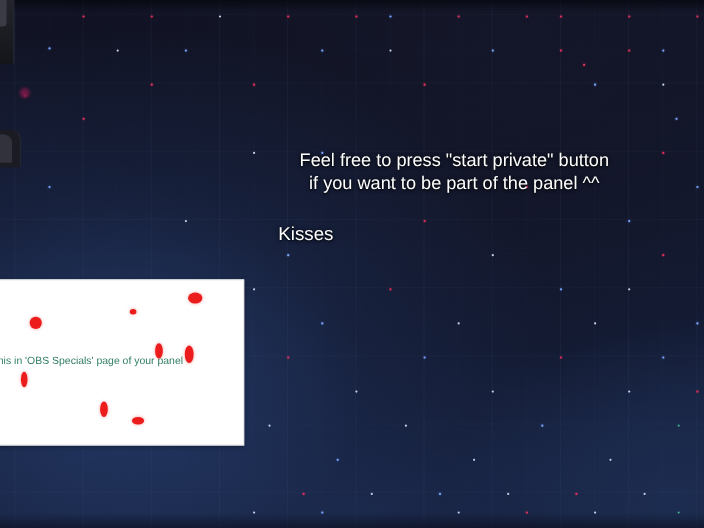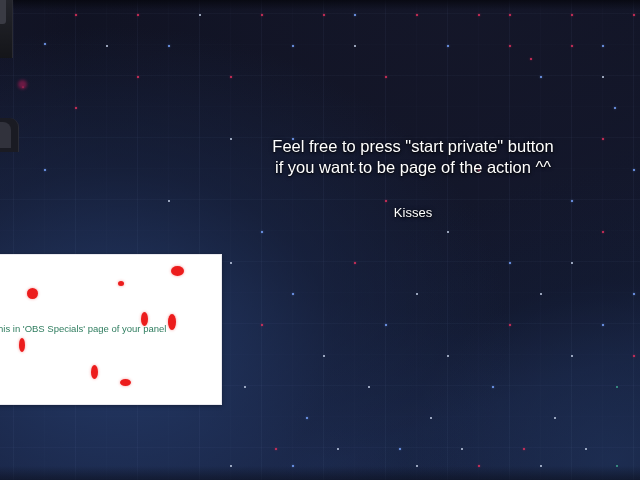--- a/index.html
+++ b/index.html
@@ -111,23 +111,23 @@
     line-height: 21px;
     text-shadow: 0 1px 2px rgba(0,0,0,0.85), 0 0 4px rgba(0,0,0,0.6);
     white-space: nowrap;
   }
   #message-block .msg-line { display: block; }
   #signature-line {
     position: absolute;
     left: 253px;
     top: 202px;
     width: 320px;
-    text-align: center;
+    text-align: left;
     color: #ffffff;
-    font-size: 13px;
+    font-size: 17px;
     line-height: 21px;
     text-shadow: 0 1px 2px rgba(0,0,0,0.85), 0 0 4px rgba(0,0,0,0.6);
   }
 
   
   #white-panel {
     position: absolute;
     left: -30px;
     top: 254px;
     width: 250px;
@@ -266,21 +266,21 @@
   <div id="bottom-band"></div>
 
   <div class="chrome-frag" id="frag-a"></div>
   <div class="chrome-frag" id="frag-b"></div>
   <div class="chrome-frag" id="frag-c"></div>
   <div class="chrome-frag" id="frag-d"></div>
   <div id="magenta-blob"></div>
 
   <div id="message-block">
     <span class="msg-line">Feel free to press "start private" button</span>
-    <span class="msg-line">if you want to be page of the action ^^</span>
+    <span class="msg-line">if you want to be part of the panel ^^</span>
   </div>
   <div id="signature-line">Kisses</div>
 
   <div id="white-panel">
     <div id="panel-message">ure this in 'OBS Specials' page of your panel</div>
     <div id="panel-markers">
         <span class="red-marker" style="left: 200px; top: 11px; width: 13px; height: 10px; background: rgb(236, 28, 28);"></span>
         <span class="red-marker" style="left: 147px; top: 26px; width: 6px; height: 5px; background: rgb(236, 28, 28);"></span>
         <span class="red-marker" style="left: 56px; top: 33px; width: 11px; height: 11px; background: rgb(236, 28, 28);"></span>
         <span class="red-marker" style="left: 170px; top: 57px; width: 7px; height: 14px; background: rgb(236, 28, 28);"></span>

